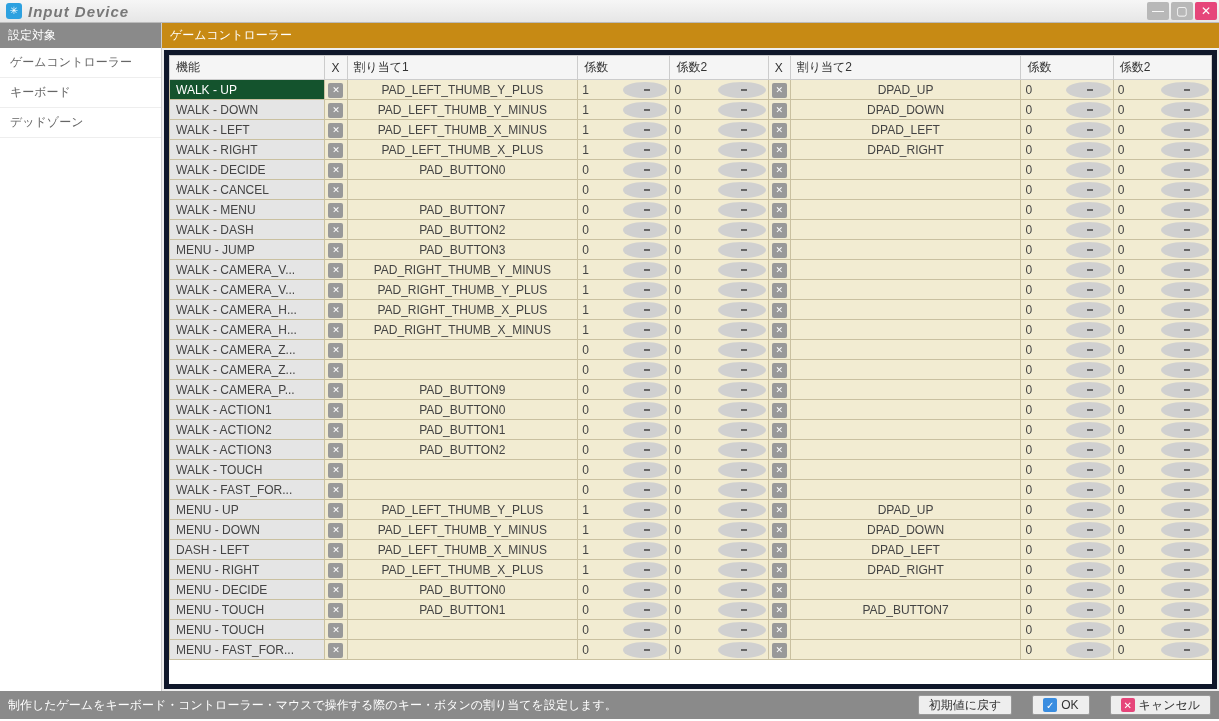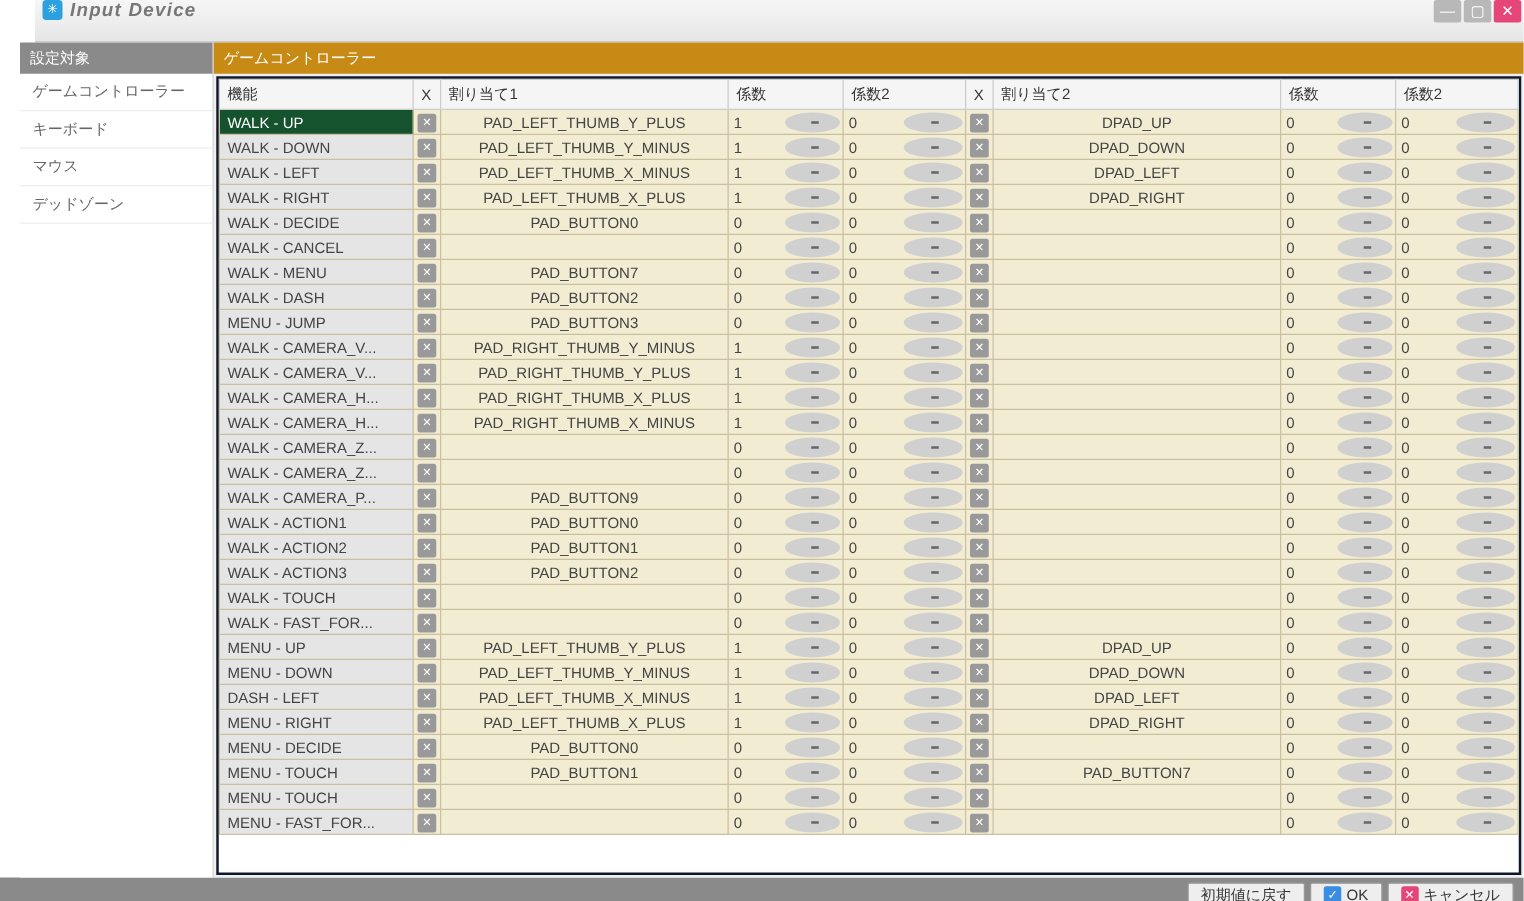--- a/index.html
+++ b/index.html
@@ -1,51 +1,51 @@
 <!DOCTYPE html>
 <html><head>
 <meta charset="utf-8">
 <style>
 * { margin: 0; padding: 0; box-sizing: border-box; font-family: "Meiryo", "MS PGothic", sans-serif; font-size: 12px; }
 html, body { width: 1219px; height: 721px; overflow: hidden; background: #fff; }
 
-.titlebar { height: 34px; background: linear-gradient(#f6f6f6,#e6e6e6); display: flex; align-items: flex-start; border-bottom: 1px solid #bbb; margin-left: 28px; }
+.titlebar { height: 23px; background: linear-gradient(#f6f6f6,#e6e6e6); display: flex; align-items: center; border-bottom: 1px solid #bbb; }
 .titlebar .icon { width: 16px; height: 16px; margin: 0 6px; background: #2da1e0; border-radius: 3px; display: flex; align-items: center; justify-content: center; }
 .titlebar .icon::after { content: "✳"; color: #fff; font-size: 10px; line-height: 1; }
 .titlebar .title { color: #777; font-style: italic; font-weight: bold; font-size: 15px; letter-spacing: 1px; flex: 1; }
 .titlebar .winbtn { width: 22px; height: 18px; margin-right: 2px; background: #b8b8b8; border-radius: 2px; display: flex; align-items: center; justify-content: center; color: #fff; cursor: pointer; }
 .titlebar .winbtn.close { background: #e6457a; }
 
-.body { display: flex; height: 668px; padding-left: 16px; }
+.body { display: flex; height: 668px; }
 .sidebar { width: 162px; background: #fff; border-right: 1px solid #ccc; }
 .sidebar .header { background: #8a8a8a; color: #fff; padding: 4px 8px; }
 .sidebar .item { padding: 6px 10px; color: #666; border-bottom: 1px solid #eee; cursor: pointer; }
 
 .main { flex: 1; display: flex; flex-direction: column; background: #eee; }
 .main-header { background: #c78a14; color: #fff; padding: 4px 8px; }
-.grid-container { flex: 1; background: #fff; margin: 2px; border: 2px solid #0f172a; overflow-y: auto; }
+.grid-container { flex: 1; background: #fff; margin: 2px; border: 5px solid #0f172a; overflow-y: auto; }
 
 table { width: 100%; border-collapse: collapse; table-layout: fixed; }
 th { background: #f5f5f5; border: 1px solid #ccc; padding: 3px 6px; text-align: left; font-weight: normal; color: #333; height: 22px; }
 td { border: 1px solid #c9c0a0; padding: 0; height: 20px; background: #f2ecd2; color: #444; }
 tr.selected td.func { background: #14532d; color: #fff; }
 td.func { padding-left: 6px; background: #e5e5e5; }
 td.xcol { text-align: center; width: 22px; }
 td.assign { text-align: center; }
 td.num { padding: 0; }
 .num-inner { display: flex; align-items: center; height: 100%; }
 .num-inner span { flex: 1; padding-left: 4px; }
 .spinner { width: 16px; height: 16px; background: #d0d0d0; border-radius: 50%; display: flex; align-items: center; justify-content: center; cursor: pointer; margin-right: 2px; }
 .spinner::after { content: ""; width: 6px; height: 2px; background: #666; }
 .xbtn { display: inline-flex; width: 15px; height: 15px; background: #999; border-radius: 2px; align-items: center; justify-content: center; cursor: pointer; }
 .xbtn::after { content: "✕"; color: #fff; font-size: 9px; line-height: 1; }
 
 .footer { height: 28px; background: #8a8a8a; display: flex; align-items: center; padding: 0 8px; color: #fff; font-size: 11px; }
 .footer .spacer { flex: 1; }
-.footer .btn { background: #eee; color: #333; border: 1px solid #999; border-radius: 2px; padding: 2px 10px; margin-left: 4px; display: flex; align-items: center; cursor: pointer; height: 20px; }
+.footer .btn { background: #eee; color: #333; border: 1px solid #999; border-radius: 2px; padding: 2px 10px; margin-left: 20px; display: flex; align-items: center; cursor: pointer; height: 20px; }
 .footer .btn .ico { display: inline-flex; width: 14px; height: 14px; border-radius: 2px; align-items: center; justify-content: center; color: #fff; font-size: 10px; margin-right: 4px; }
 .footer .btn .ico.ok { background: #3a8de0; }
 .footer .btn .ico.cancel { background: #e6457a; }
 
 .col-func { width: 155px; }
 .col-x { width: 22px; }
 .col-assign { width: 230px; }
 .col-k { width: 92px; }
 .col-k2 { width: 98px; }
 .col-assign2 { width: 230px; }
@@ -60,21 +60,20 @@
   <div class="winbtn">▢</div>
   <div class="winbtn close">✕</div>
 </div>
 
 <div class="body">
   <div class="sidebar">
     <div class="header">設定対象</div>
     <div id="sidebar-items">
         <div class="item">ゲームコントローラー</div>
         <div class="item">キーボード</div>
-        <div class="item">マウス</div>
         <div class="item">デッドゾーン</div>
       </div>
   </div>
   <div class="main">
     <div class="main-header">ゲームコントローラー</div>
     <div class="grid-container">
       <table>
         <colgroup>
           <col class="col-func">
             <col class="col-x">
@@ -999,20 +998,21 @@
                 </div>
               </td>
             </tr>
           </tbody>
       </table>
     </div>
   </div>
 </div>
 
 <div class="footer">
+  <span>制作したゲームをキーボード・コントローラー・マウスで操作する際のキー・ボタンの割り当てを設定します。</span>
   <div class="spacer"></div>
   <div class="btn">
       <span>初期値に戻す</span>
     </div>
   <div class="btn">
       <span class="ico ok">✓</span>
       <span>OK</span>
     </div>
   <div class="btn">
       <span class="ico cancel">✕</span>

